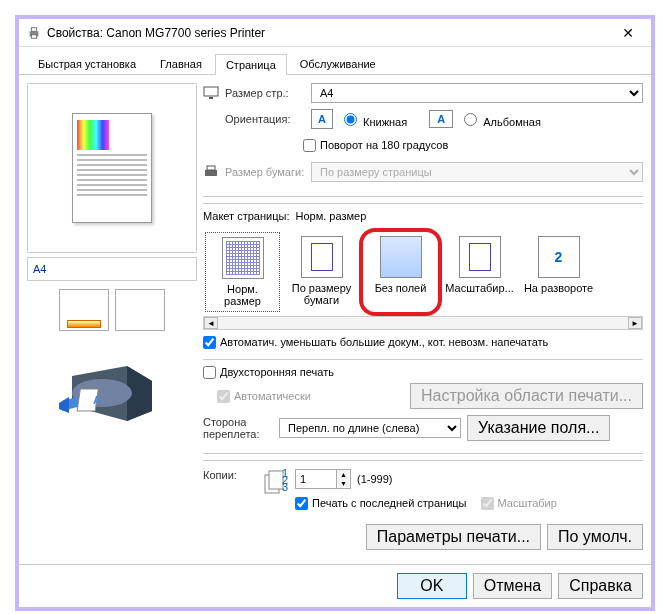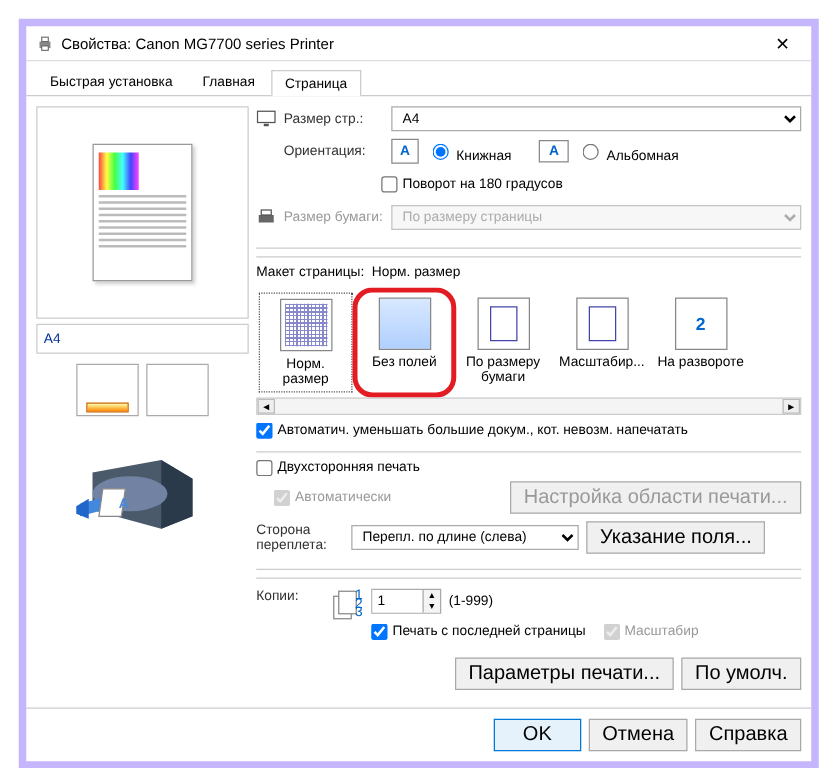--- a/index.html
+++ b/index.html
@@ -1,17 +1,17 @@
 <!DOCTYPE html>
 <html><head>
 <meta charset="utf-8">
 <style>
 * { box-sizing: border-box; font-family: Tahoma, sans-serif; font-size: 11px; }
 body { margin: 0; background: #fff; padding: 15px; }
-.window { width: 640px; border: 6px solid #c4b5fd; background: #fff; position: relative; }
+.window { width: 640px; border: 4px solid #c4b5fd; background: #fff; position: relative; }
 .titlebar { height: 28px; display: flex; align-items: center; padding: 0 8px; border-bottom: 1px solid #ddd; }
 .titlebar .icon { width: 14px; height: 14px; margin-right: 6px; }
 .titlebar .title { flex: 1; font-size: 12px; }
 .titlebar .close { width: 30px; text-align: center; font-size: 14px; cursor: pointer; }
 .tabs { display: flex; padding: 6px 8px 0 8px; border-bottom: 1px solid #ccc; }
 .tab { padding: 4px 10px; border: 1px solid transparent; border-bottom: none; margin-right: 2px; cursor: pointer; background: #fff; }
 .tab.active { border-color: #ccc; background: #fff; position: relative; top: 1px; }
 .content { display: flex; padding: 8px; gap: 6px; }
 .left { width: 170px; }
 .preview-box { border: 1px solid #ccc; height: 170px; display: flex; align-items: center; justify-content: center; background: #fff; }
@@ -76,20 +76,21 @@
         </svg>
     </span>
     <span class="title">Свойства: Canon MG7700 series Printer</span>
     <span class="close">✕</span>
   </div>
 
   <div class="tabs">
     <div class="tab">Быстрая установка</div>
     <div class="tab">Главная</div>
     <div class="tab active">Страница</div>
+    <div class="tab">Обслуживание</div>
   </div>
 
   <div class="content">
     <div class="left">
       <div class="preview-box">
         <div class="page-thumb">
           <div class="rainbow"></div>
           <div class="line"></div>
             <div class="line"></div>
             <div class="line"></div>
@@ -169,27 +170,27 @@
       <div class="layout-section">
         <div class="row">
           <span>Макет страницы:</span>
           <span>Норм. размер</span>
         </div>
         <div class="layout-items">
           <div class="layout-item selected">
             <div class="iconbox normal"></div>
             <div>Норм. размер</div>
           </div>
+          <div class="layout-item">
+            <div class="iconbox fit"></div>
+            <div>По размеру бумаги</div>
+          </div>
           <div class="layout-item highlighted">
             <div class="iconbox"></div>
             <div>Без полей</div>
-          </div>
-          <div class="layout-item">
-            <div class="iconbox fit"></div>
-            <div>По размеру бумаги</div>
           </div>
           <div class="layout-item">
             <div class="iconbox scale"></div>
             <div>Масштабир...</div>
           </div>
           <div class="layout-item">
             <div class="iconbox">
                 <span class="num">2</span>
               </div>
             <div>На развороте</div>

